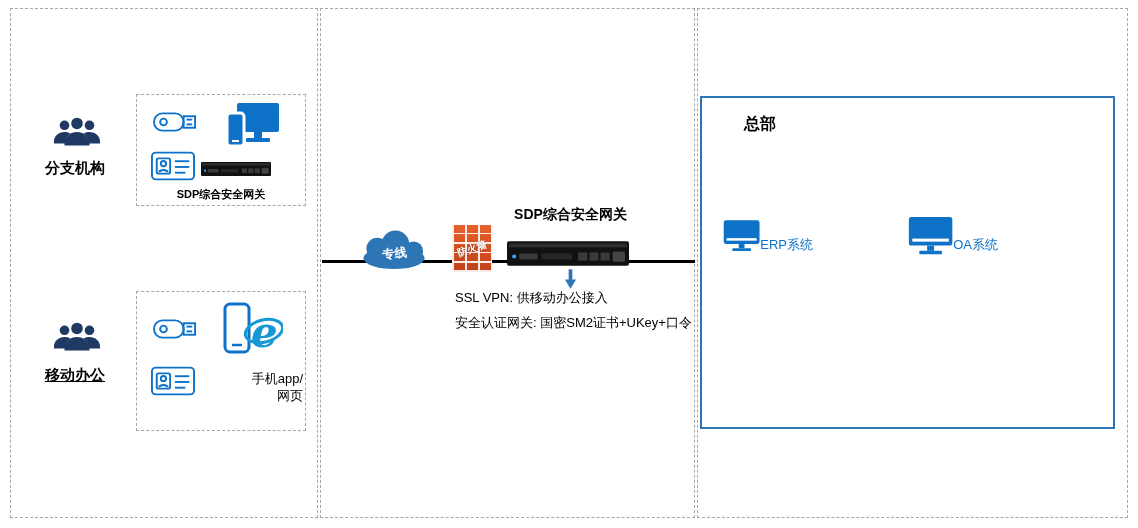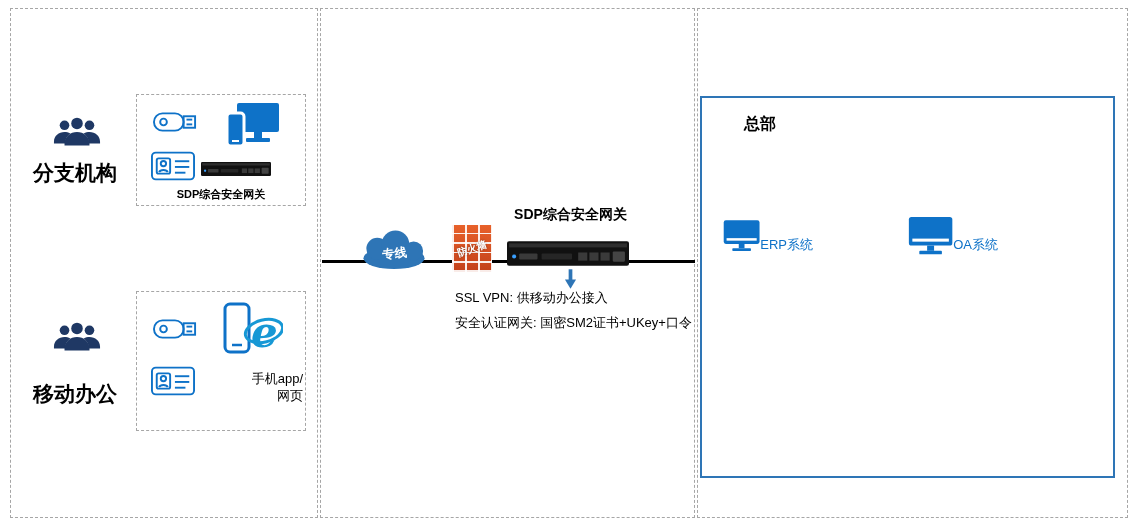--- a/index.html
+++ b/index.html
@@ -10,23 +10,23 @@
 
   .panel { position:absolute; top:8px; height:510px; border:1px dashed #a6a6a6; background:#fff; }
   .panel-left   { left:10px;  width:308px; }
   .panel-middle { left:320px; width:375px; }
   .panel-right  { left:697px; width:431px; }
 
   .abs { position:absolute; }
   .ic  { display:block; }
 
   
-  .group-label { position:absolute; font-weight:bold; font-size:21px; text-align:center; width:96px; }
+  .group-label { position:absolute; font-weight:bold; font-size:15px; text-align:center; width:96px; }
   .branch-label { left:16px; top:150px; }
-  .mobile-label { left:16px; top:371px; }
+  .mobile-label { left:16px; top:357px;text-decoration:underline; }
   .people { position:absolute; width:48px; height:38px; }
   .branch-people { left:42px; top:105px; }
   .mobile-people { left:42px; top:310px; }
 
   .sub-box { position:absolute; border:1px dashed #a6a6a6; background:#fff; }
   .branch-box { left:125px; top:85px;  width:170px; height:112px; }
   .mobile-box { left:125px; top:282px; width:170px; height:140px; }
 
   .gateway-mini-label { position:absolute; left:0; right:0; bottom:3px; text-align:center;
                         font-weight:bold; font-size:11px; }
@@ -45,21 +45,21 @@
   .firewall-label { color:#fff; font-size:10px; font-weight:bold; white-space:nowrap;
                     transform:rotate(-18deg); text-shadow:0 0 2px rgba(0,0,0,.45); }
   .mid-gateway-title { position:absolute; left:182px; top:197px; width:135px; text-align:center;
                        font-weight:bold; font-size:14px; white-space:nowrap; }
   .mid-appliance { position:absolute; left:186px; top:231px; width:122px; height:27px; }
   .down-arrow { position:absolute; left:243px; top:260px; width:13px; height:21px; }
   .notes { position:absolute; left:134px; top:281px; font-size:13px; }
   .note-line { line-height:15px; margin-bottom:10px; white-space:nowrap; }
 
   
-  .hq-box { position:absolute; left:2px; top:87px; width:415px; height:382px;
+  .hq-box { position:absolute; left:2px; top:87px; width:415px; height:333px;
             border:2px solid #2e75b6; background:#fff; }
   .hq-title { position:absolute; left:42px; top:16px; font-weight:bold; font-size:16px; }
   .hq-item { position:absolute; top:115px; width:90px; display:flex; flex-direction:row;
              align-items:center; }
   .hq-item .sysicon { width:50px; height:46px; }
   .hq-item-label { margin-top:17px; color:#0e72c8; font-size:13px; white-space:nowrap; }
   .hq-item-1 { left:21px; }
   .hq-item-2 { left:108px; }
   .hq-item-3 { left:206px; }
   .hq-item-4 { left:300px; }

